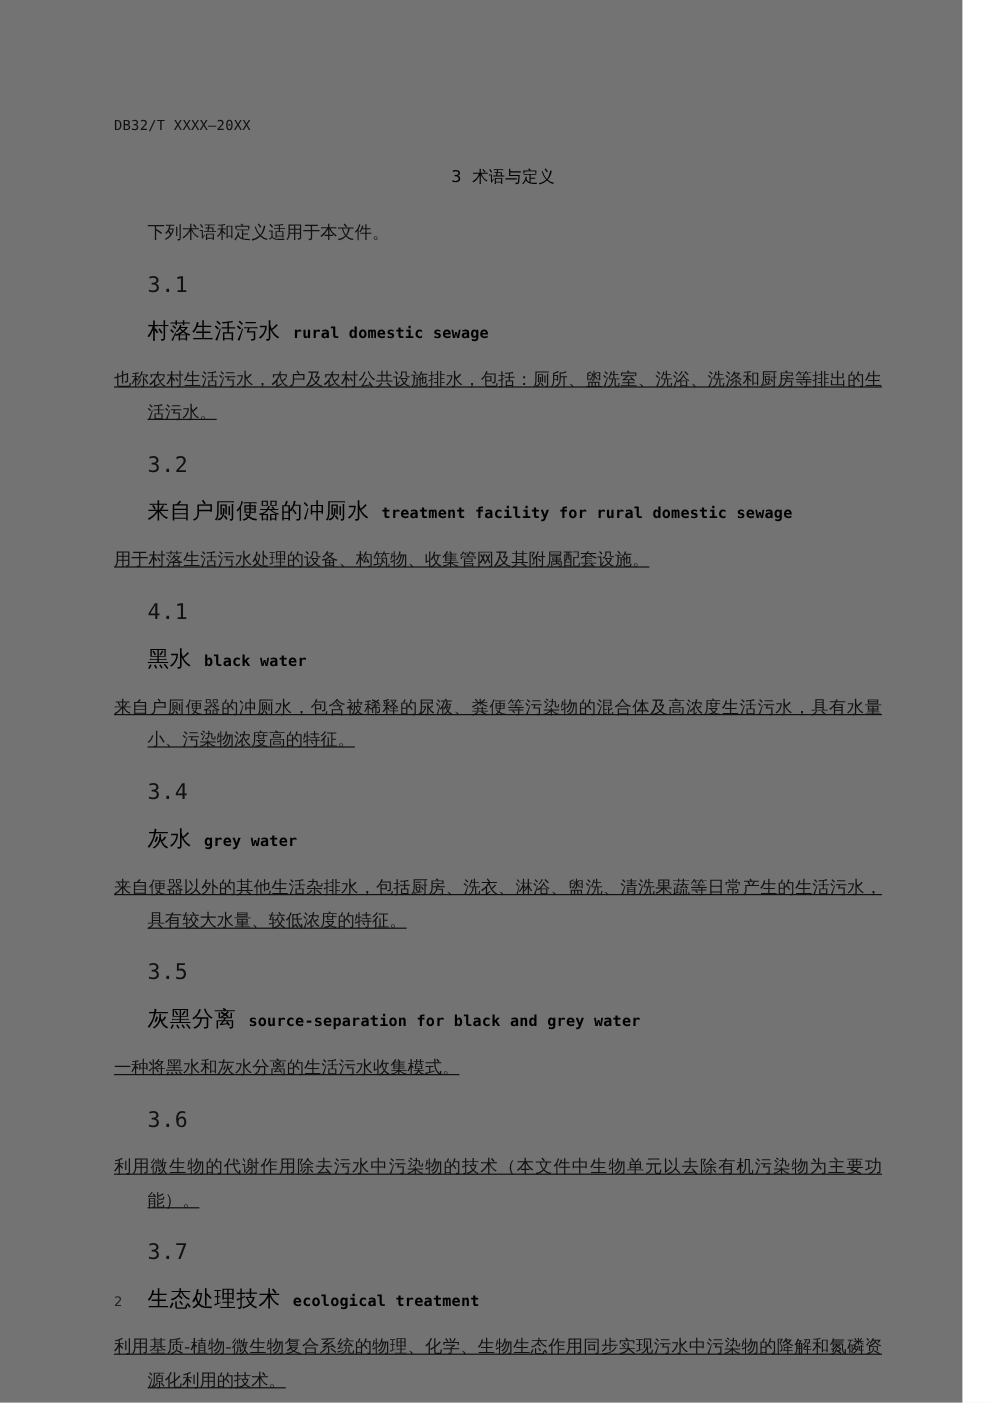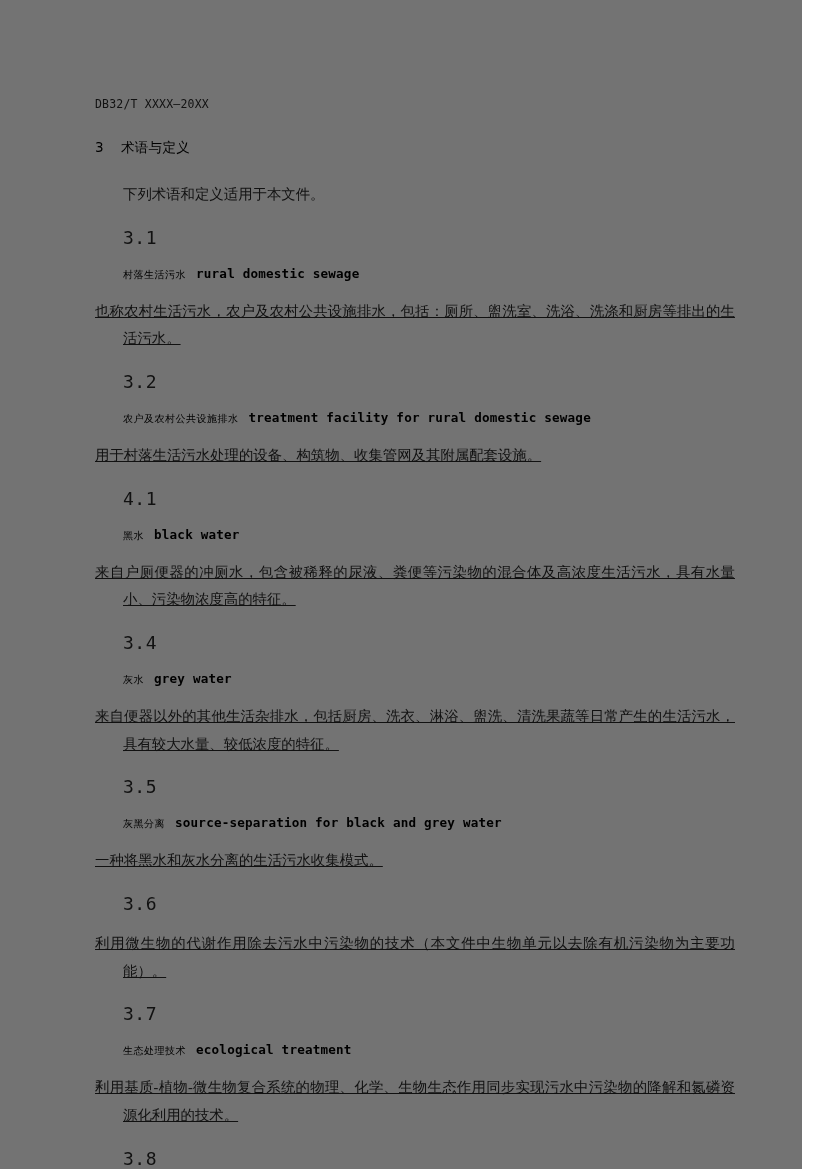--- a/index.html
+++ b/index.html
@@ -35,20 +35,21 @@
     color: #111;
     margin-bottom: 28px;
   }
   .clause-title {
     font-family: "DejaVu Sans", sans-serif;
     font-size: 13.5px;
     font-weight: 500;
     color: #000;
     margin: 0 0 24px 0;
     letter-spacing: 0.3px;
+    text-align: center;
   }
   .clause-title .num {
     display: inline-block;
     width: 26px;
   }
   .subnum {
     font-family: "DejaVu Sans Mono", monospace;
     font-size: 18px;
     padding-left: 28px;
     margin: 0 0 16px 0;
@@ -56,21 +57,21 @@
     letter-spacing: 0.5px;
   }
   .term-line {
     padding-left: 28px;
     margin: 0 0 16px 0;
     color: #000;
     white-space: nowrap;
   }
   .term-cn {
     font-family: Liberation Sans, sans-serif;
-    font-size: 10px;
+    font-size: 18px;
     font-weight: 500;
     letter-spacing: 0.5px;
   }
   .term-en {
     font-family: "DejaVu Sans Mono", monospace;
     font-size: 12.6px;
     font-weight: 700;
     letter-spacing: 0.2px;
     margin-left: 10px;
   }
@@ -115,21 +116,21 @@
     <div class="body-text body-indent">下列术语和定义适用于本文件。</div>
 
     <div class="subnum">3.1</div>
     <div class="term-line">
       <span class="term-cn">村落生活污水</span><span class="term-en">rural domestic sewage</span>
     </div>
     <div class="body-text body-indent hang">也称农村生活污水，农户及农村公共设施排水，包括：厕所、盥洗室、洗浴、洗涤和厨房等排出的生活污水。</div>
 
     <div class="subnum">3.2</div>
     <div class="term-line">
-      <span class="term-cn">农户及农村公共设施排水</span><span class="term-en">treatment facility for rural domestic sewage</span>
+      <span class="term-cn">来自户厕便器的冲厕水</span><span class="term-en">treatment facility for rural domestic sewage</span>
     </div>
     <div class="body-text body-indent hang">用于村落生活污水处理的设备、构筑物、收集管网及其附属配套设施。</div>
 
     <div class="subnum">4.1</div>
     <div class="term-line">
       <span class="term-cn">黑水</span><span class="term-en">black water</span>
     </div>
     <div class="body-text body-indent hang">来自户厕便器的冲厕水，包含被稀释的尿液、粪便等污染物的混合体及高浓度生活污水，具有水量小、污染物浓度高的特征。</div>
 
     <div class="subnum">3.4</div>

